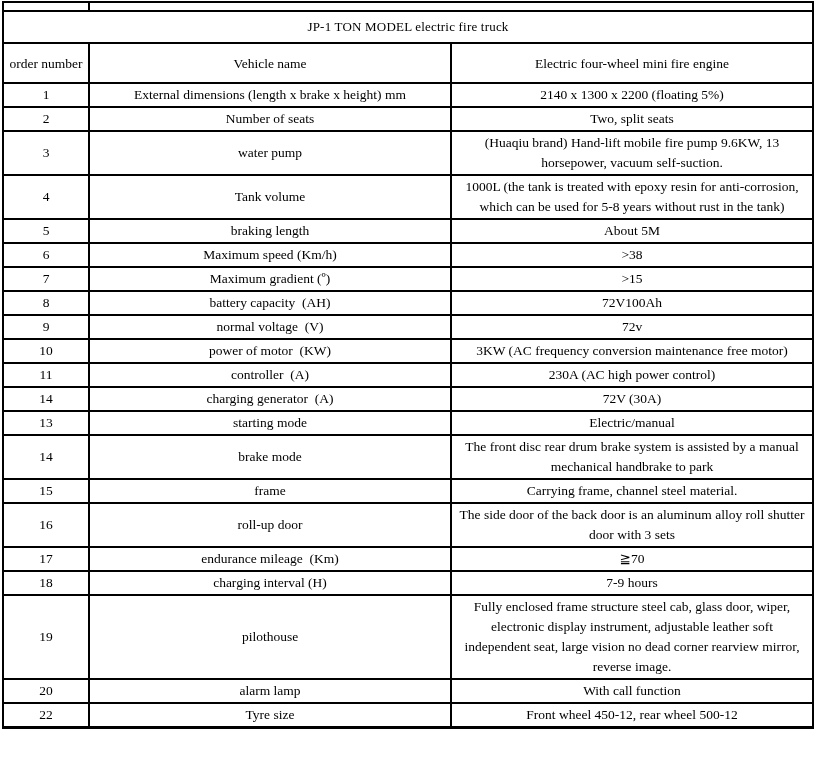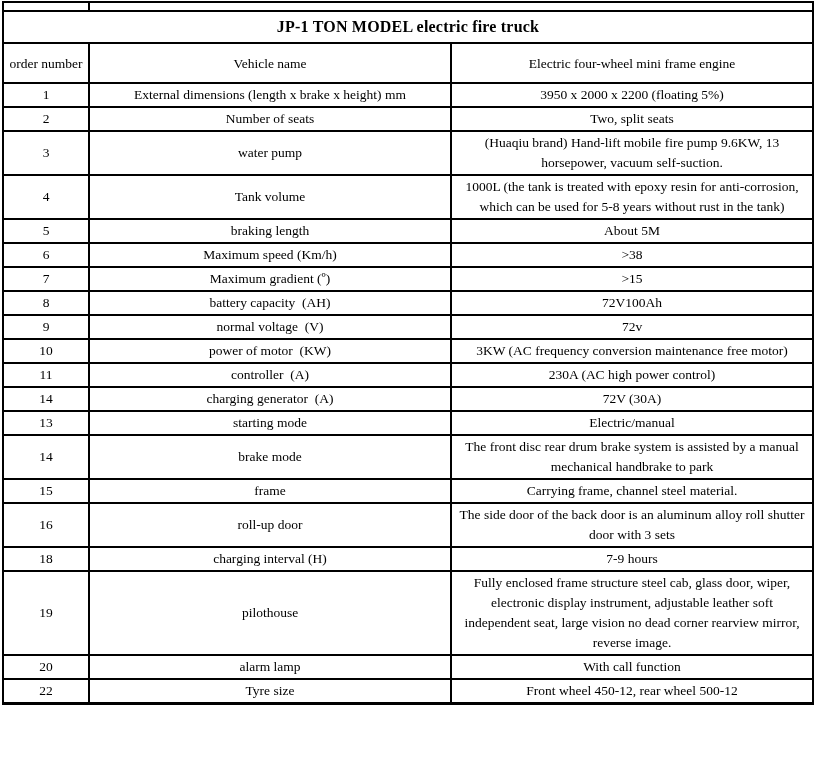--- a/index.html
+++ b/index.html
@@ -33,25 +33,24 @@
     white-space: pre-wrap;
     overflow: hidden;
   }
   
   tr.strip td {
     height: 7px;
     padding: 0;
     border-bottom-width: 2px;
   }
   tr.title-row td {
-    font-size: 16px;
+    font-size: 13px;
     line-height: 26px;
     height: 28px;
     letter-spacing: 0.2px;
-    font-weight: bold;
   }
   tr.header-row td {
     line-height: 17px;
     height: 36px;
   }
   tr.data-row td.c1 { }
   table.spec tr:last-child td { border-bottom-width: 3px; border-radius: 9px; }
   td.c1 { width: 84px; margin-left: 18px; }
   td.c2 { width: 276px; }
   td.c3 { width: 432px; }
@@ -65,27 +64,27 @@
         <tr class="strip">
       <td class="c1"></td>
       <td colspan="2"></td>
     </tr>
     <tr class="title-row">
       <td colspan="3">JP-1 TON MODEL electric fire truck</td>
     </tr>
     <tr class="header-row">
       <td class="c1">order number</td>
       <td class="c2">Vehicle name</td>
-      <td class="c3">Electric four-wheel mini frame engine</td>
+      <td class="c3">Electric four-wheel mini fire engine</td>
     </tr>
 
     <tr class="data-row">
       <td class="c1">1</td>
       <td class="c2">External dimensions (length x brake x height) mm</td>
-      <td class="c3">3950 x 2000 x 2200 (floating 5%)</td>
+      <td class="c3">2140 x 1300 x 2200 (floating 5%)</td>
     </tr>
     <tr class="data-row">
       <td class="c1">2</td>
       <td class="c2">Number of seats</td>
       <td class="c3">Two, split seats</td>
     </tr>
     <tr class="data-row">
       <td class="c1">3</td>
       <td class="c2">water pump</td>
       <td class="c3">(Huaqiu brand) Hand-lift mobile fire pump 9.6KW, 13 horsepower, vacuum self-suction.</td>
@@ -149,20 +148,25 @@
       <td class="c1">15</td>
       <td class="c2">frame</td>
       <td class="c3">Carrying frame, channel steel material.</td>
     </tr>
     <tr class="data-row">
       <td class="c1">16</td>
       <td class="c2">roll-up door</td>
       <td class="c3">The side door of the back door is an aluminum alloy roll shutter door with 3 sets</td>
     </tr>
     <tr class="data-row">
+      <td class="c1">17</td>
+      <td class="c2">endurance mileage  (Km)</td>
+      <td class="c3">≧70</td>
+    </tr>
+    <tr class="data-row">
       <td class="c1">18</td>
       <td class="c2">charging interval (H)</td>
       <td class="c3">7-9 hours</td>
     </tr>
     <tr class="data-row">
       <td class="c1">19</td>
       <td class="c2">pilothouse</td>
       <td class="c3">Fully enclosed frame structure steel cab, glass door, wiper, electronic display instrument, adjustable leather soft independent seat, large vision no dead corner rearview mirror, reverse image.</td>
     </tr>
     <tr class="data-row">

